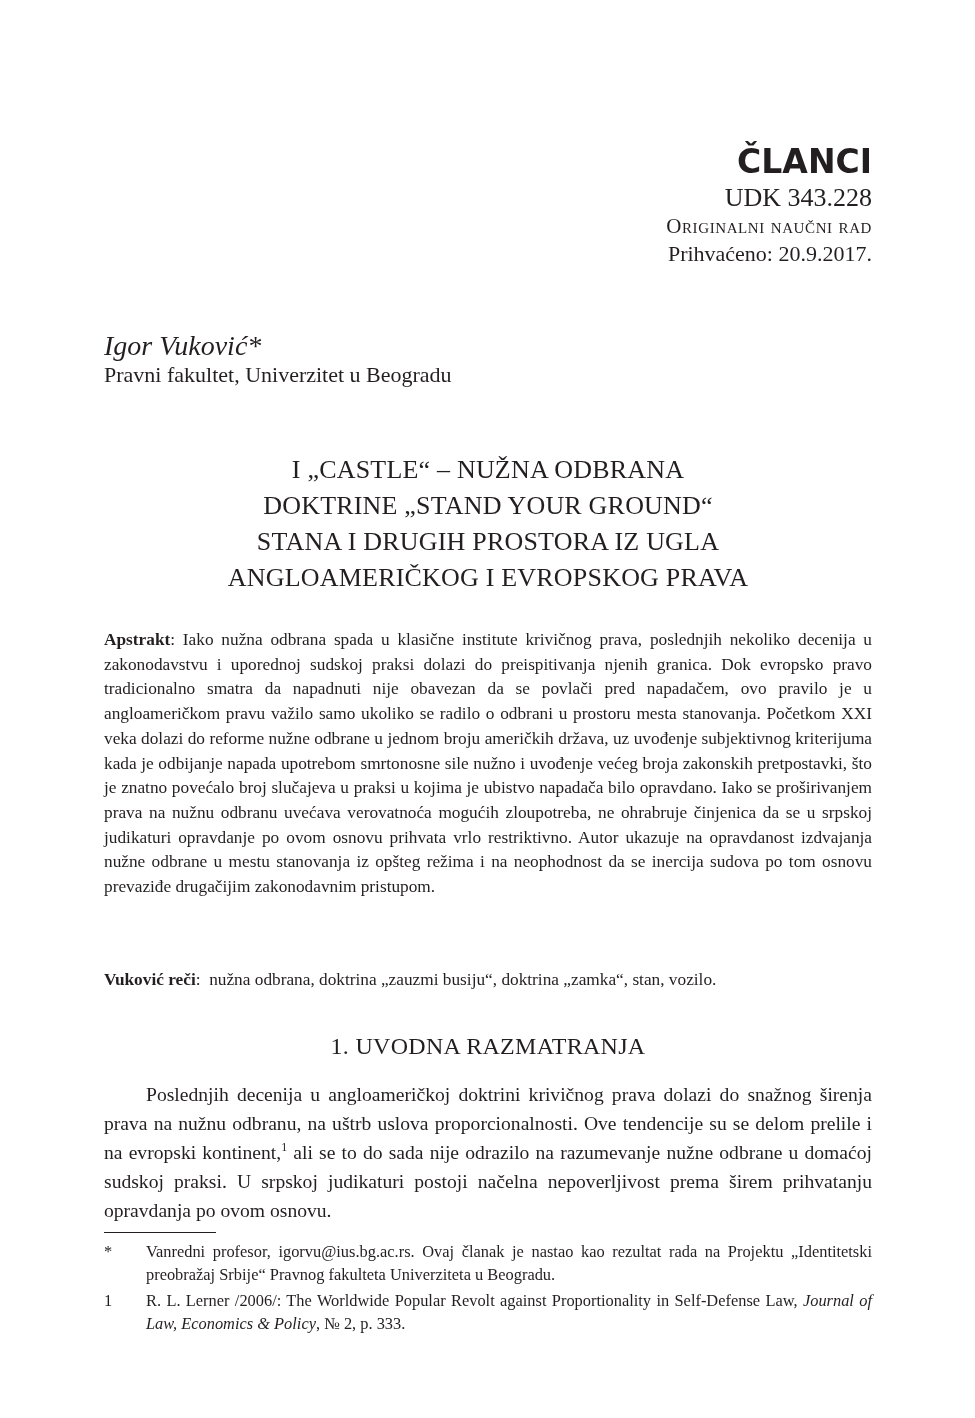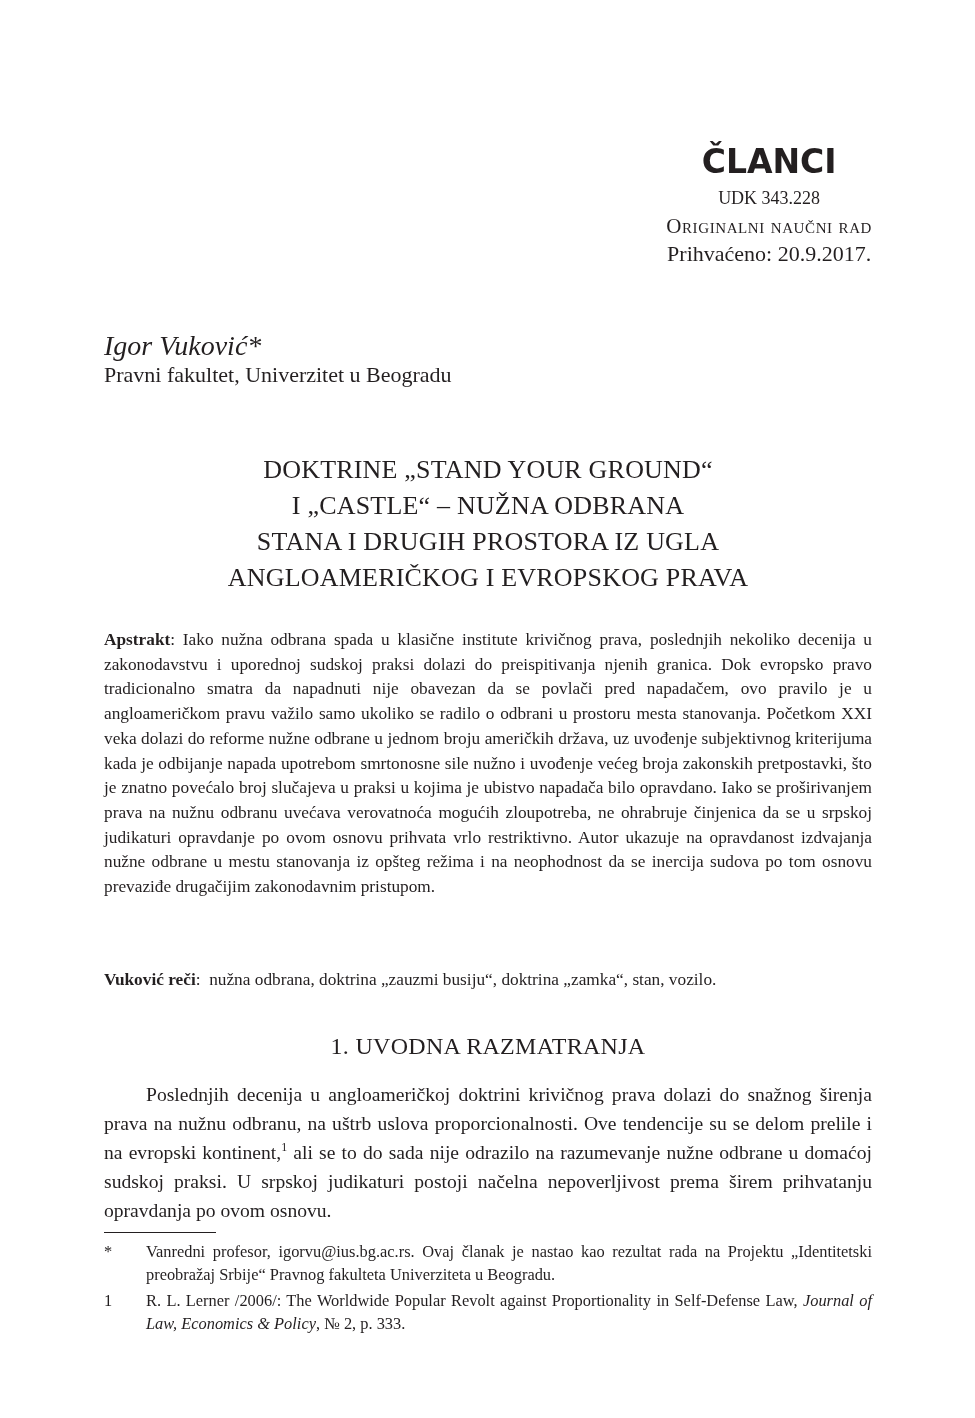--- a/index.html
+++ b/index.html
@@ -18,32 +18,32 @@
     .page {
       position: absolute;
       left: 104px;
       top: 0;
       width: 768px;
     }
     .header-block {
       position: absolute;
       right: 0;
       top: 140px;
-      text-align: center;
+      text-align: right;
     }
     .section-label {
       font-family: "DejaVu Sans", "Liberation Sans", sans-serif;
       font-weight: bold;
       font-size: 33px;
       line-height: 44px;
       letter-spacing: 0px;
       color: #231f20;
     }
     .udk {
-      font-size: 18px;
+      font-size: 26px;
       line-height: 28px;
     }
     .article-type {
       font-size: 21px;
       line-height: 28px;
       font-variant: small-caps;
       letter-spacing: 0.6px;
     }
     .accepted {
       font-size: 22px;
@@ -165,22 +165,22 @@
     <div class="article-type">Originalni naučni rad</div>
     <div class="accepted">Prihvaćeno: 20.9.2017.</div>
   </div>
 
   <div class="author-block">
     <div class="author-name">Igor Vuković*</div>
     <div class="affiliation">Pravni fakultet, Univerzitet u Beogradu</div>
   </div>
 
   <div class="title-block">
+    <span class="title-line">I „CASTLE“ – NUŽNA ODBRANA</span>
     <span class="title-line">DOKTRINE „STAND YOUR GROUND“</span>
-    <span class="title-line">I „CASTLE“ – NUŽNA ODBRANA</span>
     <span class="title-line">STANA I DRUGIH PROSTORA IZ UGLA</span>
     <span class="title-line">ANGLOAMERIČKOG I EVROPSKOG PRAVA</span>
   </div>
 
   <div class="abstract"><span class="label">Apstrakt</span><span>: </span><span>Iako nužna odbrana spada u klasične institute krivičnog prava, poslednjih nekoliko decenija u zakonodavstvu i uporednoj sudskoj praksi dolazi do preispitivanja njenih granica. Dok evropsko pravo tradicionalno smatra da napadnuti nije obavezan da se povlači pred napadačem, ovo pravilo je u angloameričkom pravu važilo samo ukoliko se radilo o odbrani u prostoru mesta stanovanja. Početkom XXI veka dolazi do reforme nužne odbrane u jednom broju američkih država, uz uvođenje subjektivnog kriterijuma kada je odbijanje napada upotrebom smrtonosne sile nužno i uvođenje većeg broja zakonskih pretpostavki, što je znatno povećalo broj slučajeva u praksi u kojima je ubistvo napadača bilo opravdano. Iako se proširivanjem prava na nužnu odbranu uvećava verovatnoća mogućih zloupotreba, ne ohrabruje činjenica da se u srpskoj judikaturi opravdanje po ovom osnovu prihvata vrlo restriktivno. Autor ukazuje na opravdanost izdvajanja nužne odbrane u mestu stanovanja iz opšteg režima i na neophodnost da se inercija sudova po tom osnovu prevaziđe drugačijim zakonodavnim pristupom.</span></div>
 
   <div class="keywords"><span class="label">Vuković reči</span><span style="white-space:pre">:  </span><span>nužna odbrana, doktrina „zauzmi busiju“, doktrina „zamka“, stan, vozilo.</span></div>
 
   <div class="section-heading">1. UVODNA RAZMATRANJA</div>
 

